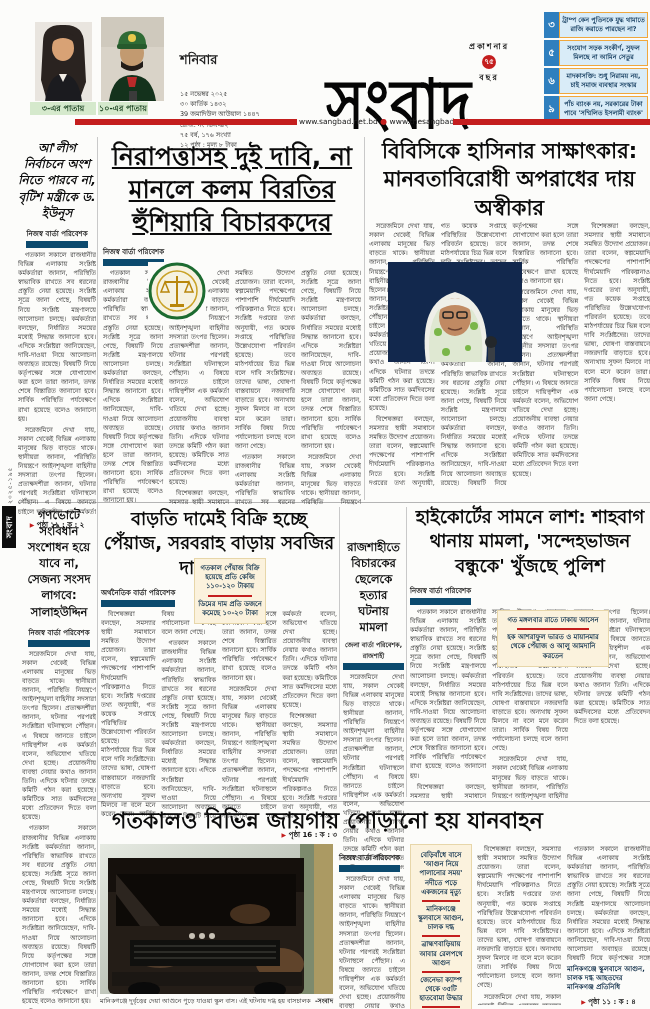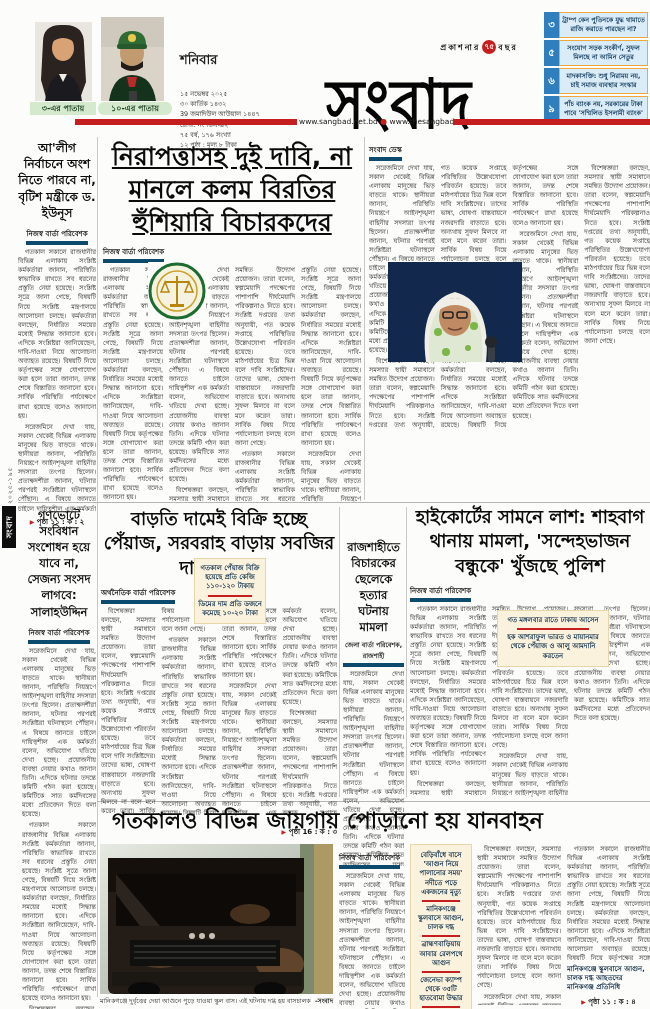--- a/index.html
+++ b/index.html
@@ -21,21 +21,21 @@
   .teaser-num{width:15px;background:#2f7fbe;color:#fff;font-size:10px;font-weight:bold;
               display:flex;align-items:center;justify-content:center;}
   .teaser-text{flex:1;background:#d9ecf8;border:1px solid #f0a73c;color:#10395c;
                font-size:6.4px;font-weight:bold;text-align:center;line-height:1.35;
                display:flex;align-items:center;justify-content:center;padding:1px 2px;}
   .redbar{background:#c41e1e;height:6px;}
   .urls{font-size:7.5px;color:#222;text-align:center;white-space:nowrap;}
   .urls .dot{color:#c41e1e;font-size:8px;}
   
   .headline{font-weight:bold;color:#0b0b0b;text-align:center;}
-  .byline{font-size:7px;font-weight:bold;color:#222;border-bottom:4px solid #0c4a6e;
+  .byline{font-size:7px;font-weight:bold;color:#222;border-bottom:7px solid #0c4a6e;
           display:inline-block;padding-bottom:1px;margin:4px 0 3px 0;}
   .body{font-size:6.4px;line-height:1.42;text-align:justify;color:#2a2a2a;overflow:hidden;}
   .body p{margin:0 0 2px 0;text-indent:7px;}
   .cols4{columns:4;column-gap:6px;column-fill:auto;}
   .cols3{columns:3;column-gap:6px;column-fill:auto;}
   .jump{font-size:7px;font-weight:bold;color:#111;white-space:nowrap;}
   .jump .arrow{color:#c41e1e;font-size:6px;}
   .vrule{background:#c9c9c9;width:1px;}
   .hrule{background:#b5b5b5;height:1px;}
   .creambox{background:#fbf2dd;border:1px solid #e7d6a9;text-align:center;color:#12344f;
@@ -73,33 +73,33 @@
       <ellipse cx="31" cy="36" rx="12" ry="14" fill="#c29a70"></ellipse>
       <path d="M17 30 Q17 14 31 14 Q46 14 45 30 L17 30 Z" fill="#2f6b35"></path>
       <rect x="16" y="27" width="30" height="5" rx="2" fill="#265a2c"></rect>
       <circle cx="31" cy="21" r="4" fill="#e8c94d"></circle>
       <path d="M20 44 Q31 54 42 44 L42 50 Q31 58 20 50 Z" fill="#221c18"></path>
       <path d="M8 84 Q12 58 31 58 Q51 58 55 84 Z" fill="#14321c"></path>
       <path d="M26 60 L36 60 L34 70 L28 70 Z" fill="#b92a2a"></path>
       <rect x="28" y="74" width="8" height="10" fill="#3b3b3b"></rect>
     </svg>
   </div>
-  <div class="abs page-label" style="left:98px;top:102px;width:74px;border-radius:6px;">১০-এর পাতায়</div>
+  <div class="abs page-label" style="left:98px;top:102px;width:50px;">১০-এর পাতায়</div>
 
   <div class="abs dateblock" style="left:180px;top:50px;width:85px;">
     <div class="day">শনিবার</div>
     <div>১৫ নভেম্বর ২০২৫</div>
     <div>৩০ কার্তিক ১৪৩২</div>
     <div>39 জমাদিউল আউয়াল ১৪৪৭</div>
     <div>রেজি. নং ডিএ-৯২</div>
     <div>৭৫ বর্ষ, ১৭৬ সংখ্যা</div>
     <div>১২ পৃষ্ঠা : মূল্য ৮ টাকা</div>
   </div>
 
-  <div class="abs pubyears" style="left:388px;top:40px;width:130px;">
+  <div class="abs pubyears" style="left:424px;top:40px;width:130px;flex-direction:column;">
     <span>প্রকাশনার</span>
     <span class="pubcircle">৭৫</span>
     <span>বছর</span>
   </div>
 
   <div class="abs masthead" style="left:258px;top:52px;width:282px;">সংবাদ</div>
 
   <div class="abs" style="left:544px;top:12px;width:104px;">
     <div class="teaser-row">
       <div class="teaser-num">৩</div>
@@ -128,21 +128,21 @@
   <div class="abs redbar" style="left:453px;top:119px;width:197px;"></div>
 
   <div class="abs vrule" style="left:97px;top:137px;height:860px;"></div>
   <div class="abs vrule" style="left:364px;top:137px;height:363px;"></div>
   <div class="abs hrule" style="left:18px;top:502px;width:632px;"></div>
   <div class="abs vrule" style="left:339px;top:507px;height:290px;"></div>
   <div class="abs vrule" style="left:406px;top:507px;height:290px;"></div>
   <div class="abs hrule" style="left:97px;top:801px;width:553px;"></div>
 
   <div class="abs" style="left:18px;top:140px;width:78px;">
-    <div class="headline" style="font-size:12px;line-height:1.35;">আ'লীগ নির্বাচনে অংশ নিতে পারবে না, বৃটিশ মন্ত্রীকে ড. ইউনূস</div>
+    <div class="headline" style="font-size:12px;line-height:1.35;font-style:italic;">আ'লীগ নির্বাচনে অংশ নিতে পারবে না, বৃটিশ মন্ত্রীকে ড. ইউনূস</div>
     <div style="text-align:center;"><span class="byline">নিজস্ব বার্তা পরিবেশক</span></div>
     <div class="body" style="height:266px;">
       <p>গতকাল সকালে রাজধানীর বিভিন্ন এলাকায় সংশ্লিষ্ট কর্মকর্তারা জানান, পরিস্থিতি স্বাভাবিক রাখতে সব ধরনের প্রস্তুতি নেয়া হয়েছে। সংশ্লিষ্ট সূত্রে জানা গেছে, বিষয়টি নিয়ে সংশ্লিষ্ট মন্ত্রণালয়ে আলোচনা চলছে। কর্মকর্তারা বলছেন, নির্ধারিত সময়ের মধ্যেই সিদ্ধান্ত জানানো হবে। এদিকে সংশ্লিষ্টরা জানিয়েছেন, দাবি-দাওয়া নিয়ে আলোচনা অব্যাহত রয়েছে। বিষয়টি নিয়ে কর্তৃপক্ষের সঙ্গে যোগাযোগ করা হলে তারা জানান, তদন্ত শেষে বিস্তারিত জানানো হবে। সার্বিক পরিস্থিতি পর্যবেক্ষণে রাখা হয়েছে বলেও জানানো হয়।</p>
       <p>সরেজমিনে দেখা যায়, সকাল থেকেই বিভিন্ন এলাকায় মানুষের ভিড় বাড়তে থাকে। স্থানীয়রা জানান, পরিস্থিতি নিয়ন্ত্রণে আইনশৃঙ্খলা বাহিনীর সদস্যরা তৎপর ছিলেন। প্রত্যক্ষদর্শীরা জানান, ঘটনার পরপরই সংশ্লিষ্টরা ঘটনাস্থলে পৌঁছান। এ বিষয়ে জানতে চাইলে দায়িত্বশীল এক কর্মকর্তা বলেন, অভিযোগ খতিয়ে দেখা হচ্ছে। প্রয়োজনীয় ব্যবস্থা নেয়ার কথাও জানান তিনি। এদিকে ঘটনার তদন্তে কমিটি গঠন করা হয়েছে। কমিটিকে সাত কর্মদিবসের মধ্যে প্রতিবেদন দিতে বলা হয়েছে।</p>
 
     </div>
     <div class="jump" style="text-align:center;margin-top:2px;">
       <span class="arrow">▶</span>
       <span>পৃষ্ঠা ১১ : ক : ২</span>
     </div>
@@ -179,21 +179,21 @@
       <circle cx="29" cy="29" r="20" fill="none" stroke="#c9a227" stroke-width="1.5"></circle>
       <line x1="29" y1="14" x2="29" y2="42" stroke="#b8860b" stroke-width="2"></line>
       <line x1="17" y1="20" x2="41" y2="20" stroke="#b8860b" stroke-width="2"></line>
       <path d="M17 20 L13 30 L21 30 Z" fill="none" stroke="#b8860b" stroke-width="1.5"></path>
       <path d="M41 20 L37 30 L45 30 Z" fill="none" stroke="#b8860b" stroke-width="1.5"></path>
       <rect x="22" y="42" width="14" height="3" fill="#b8860b"></rect>
     </svg>
   </div>
 
   <div class="abs" style="left:369px;top:137px;width:281px;">
-    <div><span class="byline">সংবাদ ডেস্ক</span></div>
+    <div class="headline" style="font-size:21px;line-height:1.35;">বিবিসিকে হাসিনার সাক্ষাৎকার: মানবতাবিরোধী অপরাধের দায় অস্বীকার</div>
     <div class="body cols4" style="height:272px;">
       <p>সরেজমিনে দেখা যায়, সকাল থেকেই বিভিন্ন এলাকায় মানুষের ভিড় বাড়তে থাকে। স্থানীয়রা জানান, পরিস্থিতি নিয়ন্ত্রণে আইনশৃঙ্খলা বাহিনীর সদস্যরা তৎপর ছিলেন। প্রত্যক্ষদর্শীরা জানান, ঘটনার পরপরই সংশ্লিষ্টরা ঘটনাস্থলে পৌঁছান। এ বিষয়ে জানতে চাইলে দায়িত্বশীল এক কর্মকর্তা বলেন, অভিযোগ খতিয়ে দেখা হচ্ছে। প্রয়োজনীয় ব্যবস্থা নেয়ার কথাও জানান তিনি। এদিকে ঘটনার তদন্তে কমিটি গঠন করা হয়েছে। কমিটিকে সাত কর্মদিবসের মধ্যে প্রতিবেদন দিতে বলা হয়েছে।</p>
       <p>বিশেষজ্ঞরা বলছেন, সমস্যার স্থায়ী সমাধানে সমন্বিত উদ্যোগ প্রয়োজন। তারা বলেন, স্বল্পমেয়াদি পদক্ষেপের পাশাপাশি দীর্ঘমেয়াদি পরিকল্পনাও নিতে হবে। সংশ্লিষ্ট দপ্তরের তথ্য অনুযায়ী, গত কয়েক সপ্তাহে পরিস্থিতির উল্লেখযোগ্য পরিবর্তন হয়েছে। তবে মাঠপর্যায়ের চিত্র ভিন্ন বলে দাবি সংশ্লিষ্টদের। তাদের ভাষ্য, ঘোষণা বাস্তবায়নে নজরদারি বাড়াতে হবে। অন্যথায় সুফল মিলবে না বলে মনে করেন তারা। সার্বিক বিষয় নিয়ে পর্যালোচনা চলছে বলে জানা গেছে।</p>
       <p>গতকাল সকালে রাজধানীর বিভিন্ন এলাকায় সংশ্লিষ্ট কর্মকর্তারা জানান, পরিস্থিতি স্বাভাবিক রাখতে সব ধরনের প্রস্তুতি নেয়া হয়েছে। সংশ্লিষ্ট সূত্রে জানা গেছে, বিষয়টি নিয়ে সংশ্লিষ্ট মন্ত্রণালয়ে আলোচনা চলছে। কর্মকর্তারা বলছেন, নির্ধারিত সময়ের মধ্যেই সিদ্ধান্ত জানানো হবে। এদিকে সংশ্লিষ্টরা জানিয়েছেন, দাবি-দাওয়া নিয়ে আলোচনা অব্যাহত রয়েছে। বিষয়টি নিয়ে কর্তৃপক্ষের সঙ্গে যোগাযোগ করা হলে তারা জানান, তদন্ত শেষে বিস্তারিত জানানো হবে। সার্বিক পরিস্থিতি পর্যবেক্ষণে রাখা হয়েছে বলেও জানানো হয়।</p>
       <p>সরেজমিনে দেখা যায়, সকাল থেকেই বিভিন্ন এলাকায় মানুষের ভিড় বাড়তে থাকে। স্থানীয়রা জানান, পরিস্থিতি নিয়ন্ত্রণে আইনশৃঙ্খলা বাহিনীর সদস্যরা তৎপর ছিলেন। প্রত্যক্ষদর্শীরা জানান, ঘটনার পরপরই সংশ্লিষ্টরা ঘটনাস্থলে পৌঁছান। এ বিষয়ে জানতে চাইলে দায়িত্বশীল এক কর্মকর্তা বলেন, অভিযোগ খতিয়ে দেখা হচ্ছে। প্রয়োজনীয় ব্যবস্থা নেয়ার কথাও জানান তিনি। এদিকে ঘটনার তদন্তে কমিটি গঠন করা হয়েছে। কমিটিকে সাত কর্মদিবসের মধ্যে প্রতিবেদন দিতে বলা হয়েছে।</p>
       <p>বিশেষজ্ঞরা বলছেন, সমস্যার স্থায়ী সমাধানে সমন্বিত উদ্যোগ প্রয়োজন। তারা বলেন, স্বল্পমেয়াদি পদক্ষেপের পাশাপাশি দীর্ঘমেয়াদি পরিকল্পনাও নিতে হবে। সংশ্লিষ্ট দপ্তরের তথ্য অনুযায়ী, গত কয়েক সপ্তাহে পরিস্থিতির উল্লেখযোগ্য পরিবর্তন হয়েছে। তবে মাঠপর্যায়ের চিত্র ভিন্ন বলে দাবি সংশ্লিষ্টদের। তাদের ভাষ্য, ঘোষণা বাস্তবায়নে নজরদারি বাড়াতে হবে। অন্যথায় সুফল মিলবে না বলে মনে করেন তারা। সার্বিক বিষয় নিয়ে পর্যালোচনা চলছে বলে জানা গেছে।</p>
     </div>
   </div>
   <div class="abs photo-frame" style="left:388px;top:262px;width:134px;height:100px;">
     <svg width="134" height="100" viewBox="0 0 134 100" preserveAspectRatio="none">

